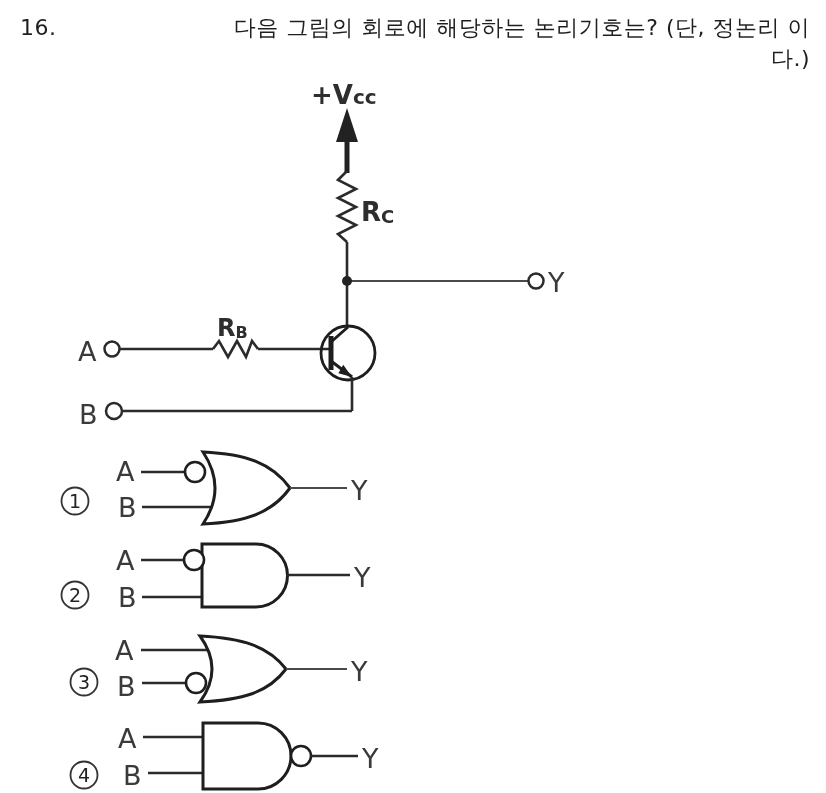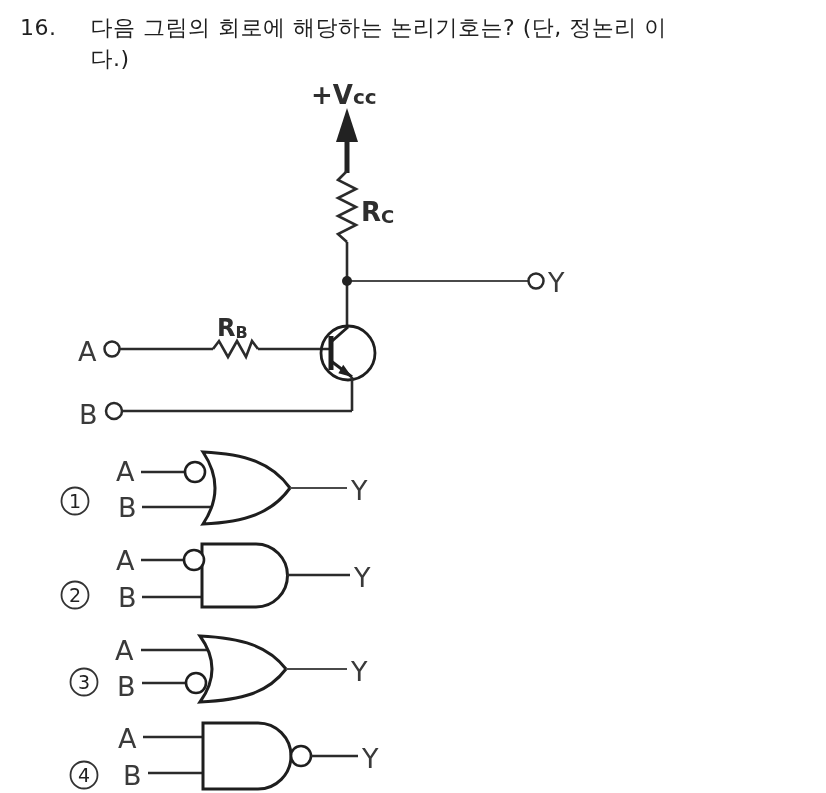--- a/index.html
+++ b/index.html
@@ -10,20 +10,21 @@
     font-family:"DejaVu Sans","Liberation Sans",sans-serif;
     color:#222;
     overflow:hidden;
   }
   .question{
     position:absolute;left:20px;top:12px;width:790px;
     display:flex;gap:10px;
     font-size:22px;line-height:31px;
     letter-spacing:0.5px;
     color:#1f1f1f;
+    text-align:right;
   }
   .qnum{flex:0 0 auto;}
   .qtext{flex:1 1 auto;margin-left:24px;}
   svg text{font-family:"DejaVu Sans","Liberation Sans",sans-serif;}
   .lbl{fill:#3a3a3a;font-size:27px;}
   .sublbl{fill:#2e2e2e;font-weight:bold;}
   .wire{stroke:#2b2b2b;stroke-width:2.6;fill:none;}
   .thinwire{stroke:#4a4a4a;stroke-width:2.2;fill:none;}
   .gate{stroke:#1e1e1e;stroke-width:3;fill:#ffffff;}
   .bubble{stroke:#1e1e1e;stroke-width:2.6;fill:#ffffff;}

